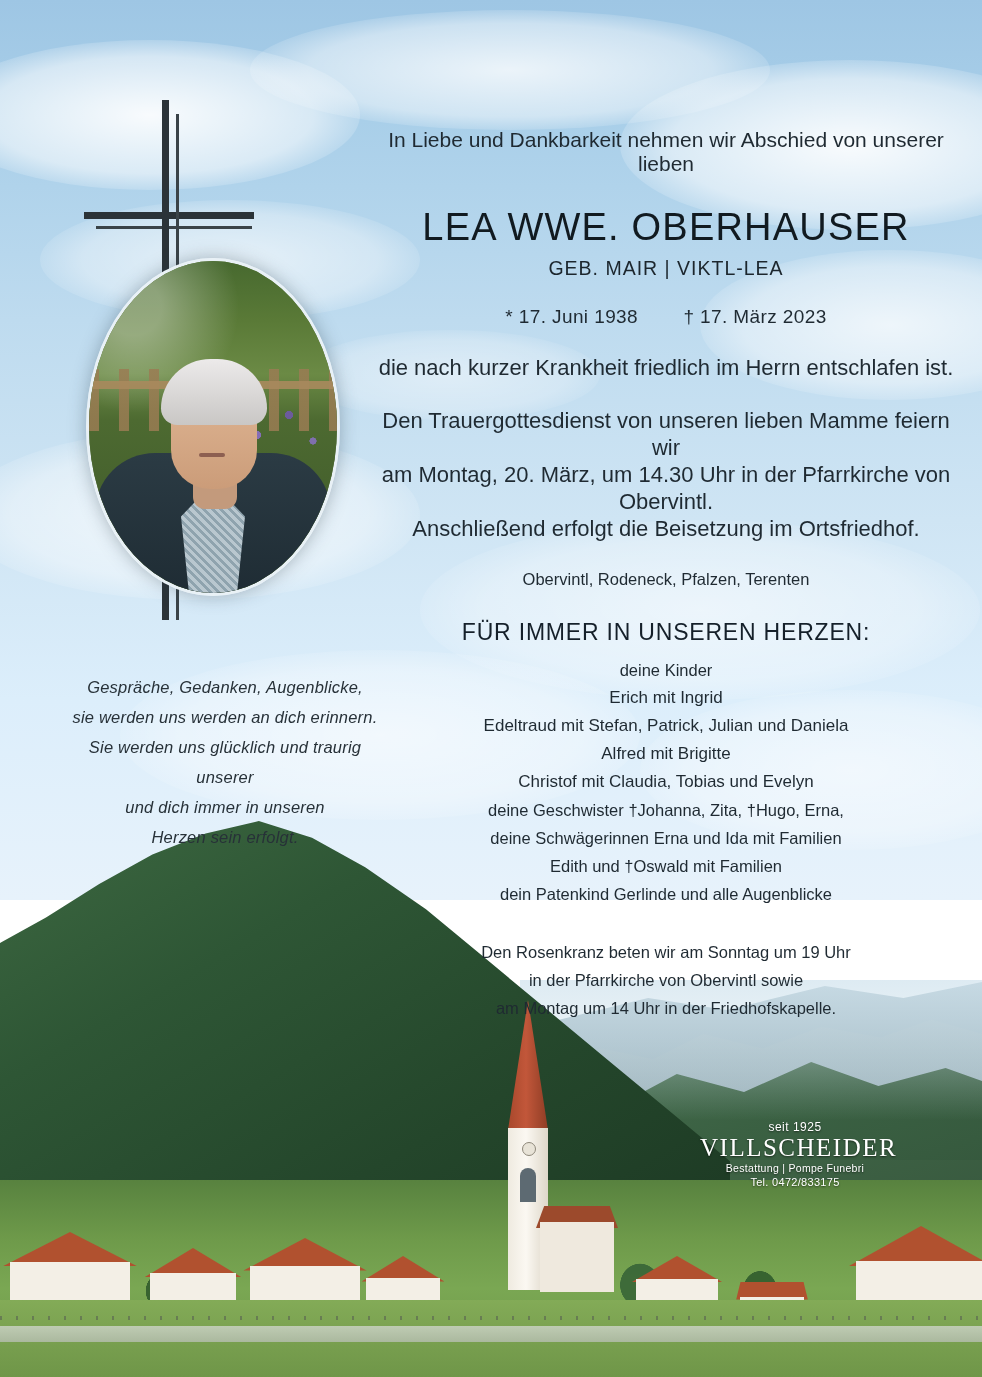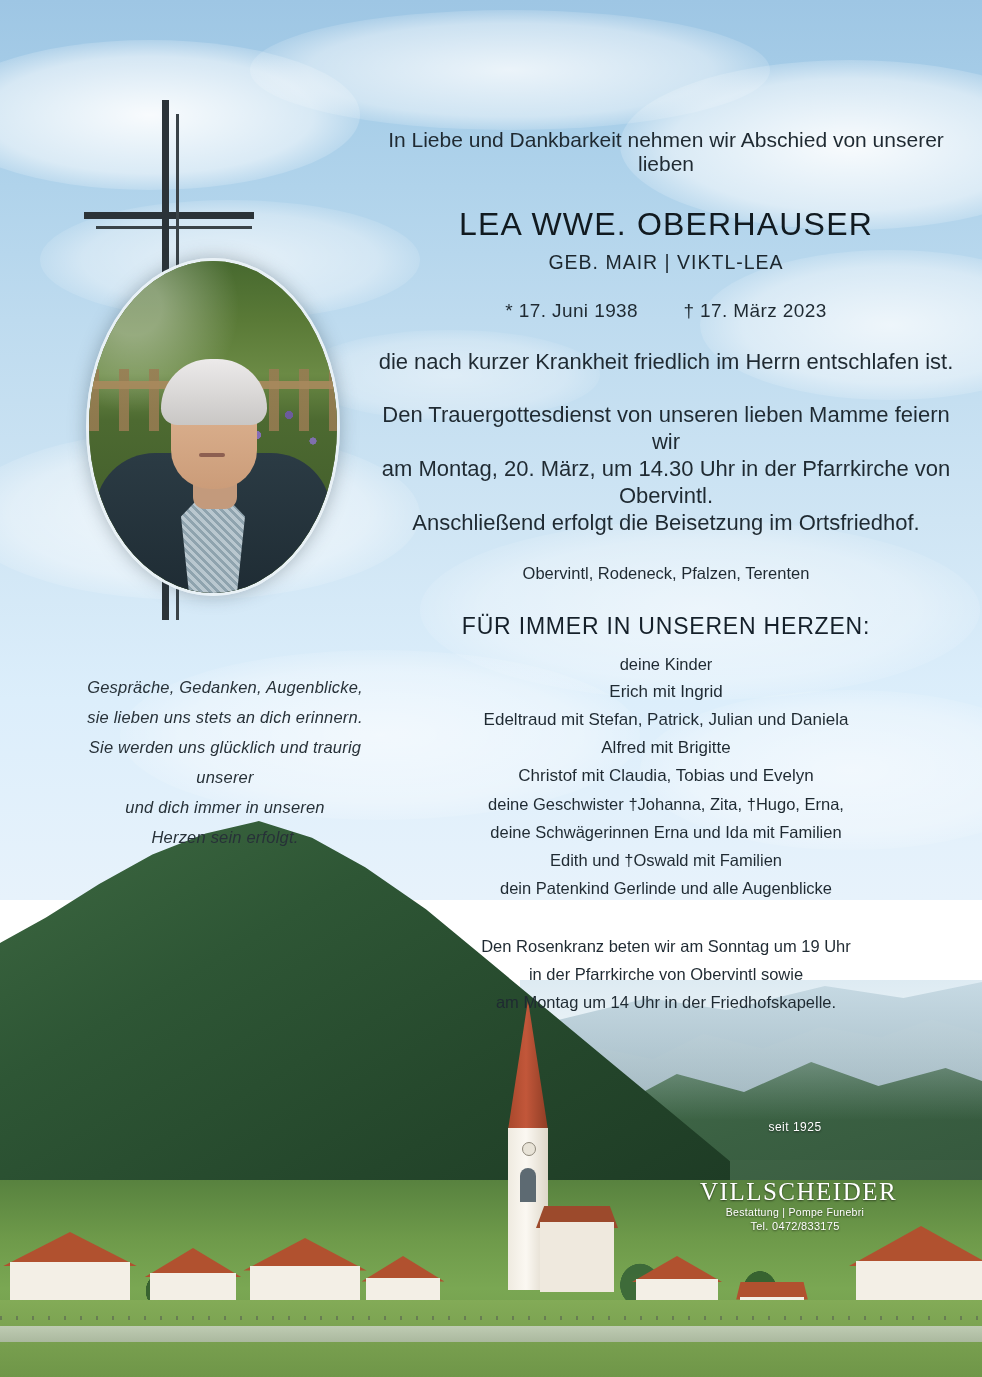--- a/index.html
+++ b/index.html
@@ -233,21 +233,21 @@
 
   
   .main {
     position: absolute; left: 376px; top: 128px; width: 580px;
     text-align: center;
     color: #1f2a32;
   }
   .lead { font-size: 21px; line-height: 24px; }
   .name {
     margin-top: 30px;
-    font-size: 32px;
+    font-size: 38px;
     letter-spacing: 1.2px;
     font-weight: 400;
     color: #111a20;
     font-family: "Liberation Sans", sans-serif;
   }
   .subname {
     margin-top: 8px;
     font-size: 19.5px;
     letter-spacing: 1px;
     color: #1c262d;
@@ -273,21 +273,21 @@
 
   
   .logo {
     position: absolute; right: 92px; top: 1120px; width: 190px;
     text-align: center; color: #ffffff;
     text-shadow: 0 1px 2px rgba(0,0,0,.55);
   }
   .logo .since { font-size: 12px; letter-spacing: .5px; }
   .logo .brand {
     font-family: "Liberation Serif", serif;
-    font-size: 25px; letter-spacing: 1.5px; line-height: 28px; margin-top: 44px;
+    font-size: 25px; letter-spacing: 1.5px; line-height: 28px;
   }
   .logo .sub { font-size: 10.5px; letter-spacing: .3px; }
   .logo .tel { font-size: 11px; margin-top: 2px; letter-spacing: .3px; }
 </style>
 </head>
 <body>
 
 <div id="card">
 
   <div class="sky"></div>
@@ -373,21 +373,21 @@
       <div class="face"></div>
       <div class="eye l"></div>
       <div class="eye r"></div>
       <div class="mouth"></div>
       <div class="hair"></div>
     </div>
   </div>
 
   <div class="poem">
     <div>Gespräche, Gedanken, Augenblicke,</div>
-    <div>sie lieben uns stets an dich erinnern.</div>
+    <div>sie werden uns werden an dich erinnern.</div>
     <div>Sie werden uns glücklich und traurig unserer</div>
     <div>und dich immer in unseren</div>
     <div>Herzen sein erfolgt.</div>
   </div>
 
   <div class="main">
     <div class="lead">In Liebe und Dankbarkeit nehmen wir Abschied von unserer lieben</div>
     <div class="name">LEA WWE. OBERHAUSER</div>
     <div class="subname">GEB. MAIR | VIKTL-LEA</div>
     <div class="dates">

